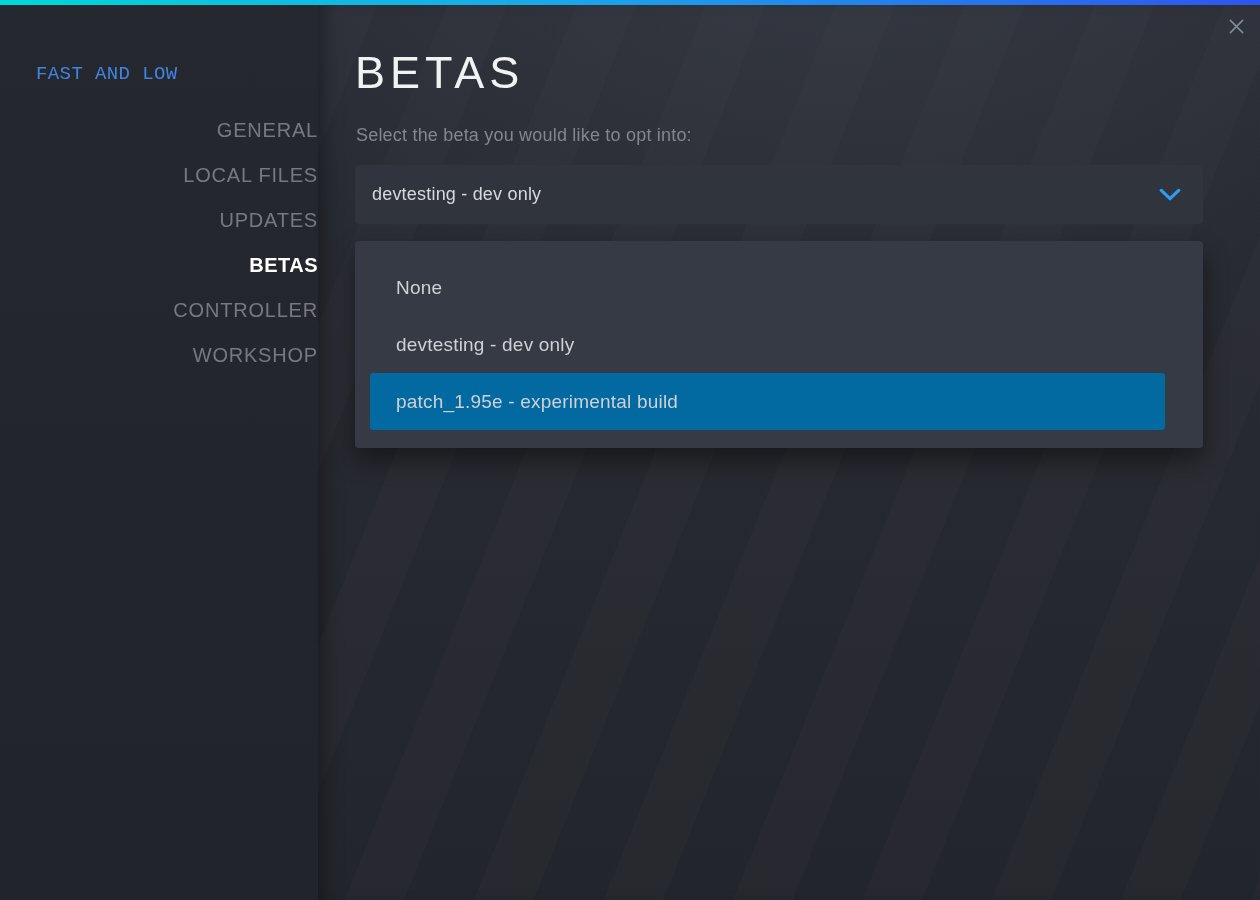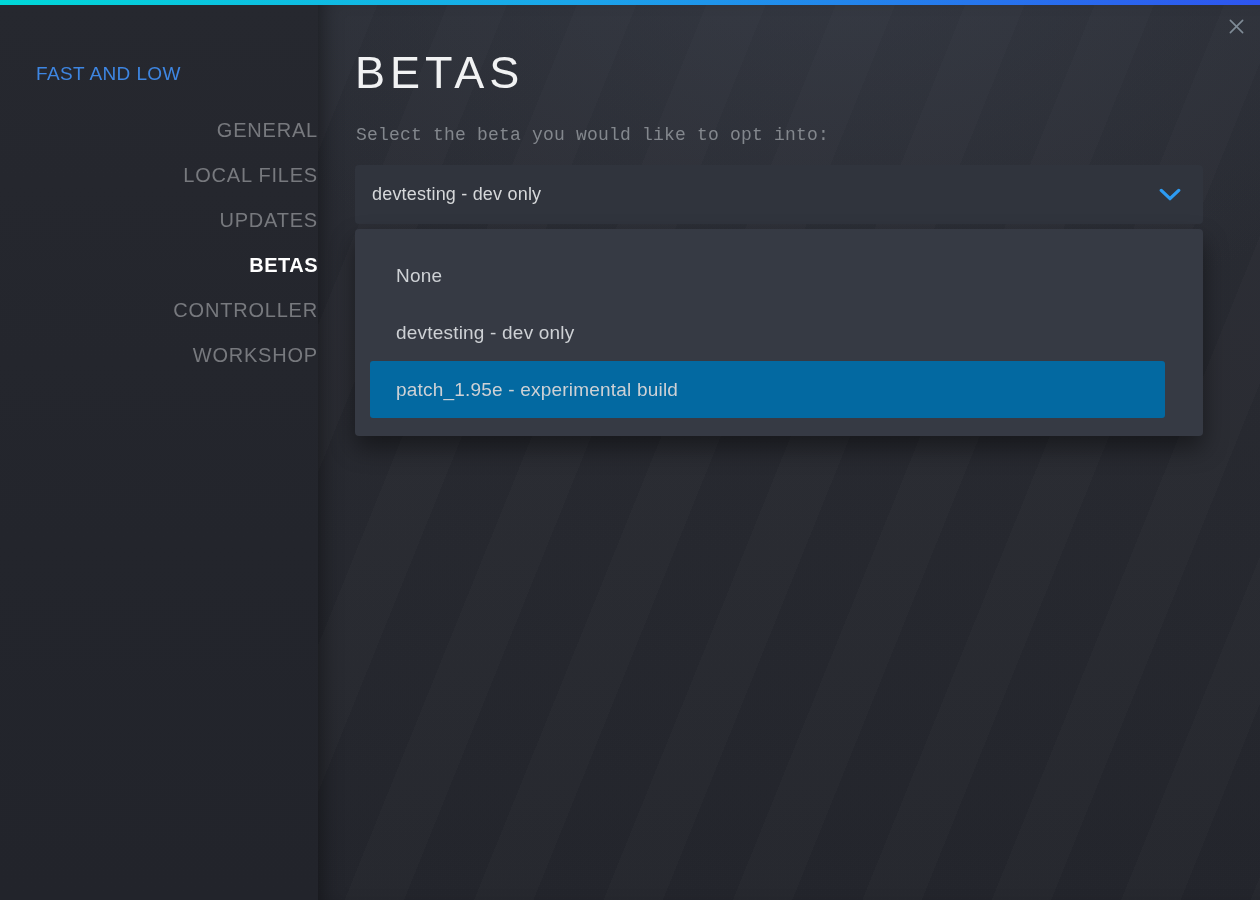--- a/index.html
+++ b/index.html
@@ -39,20 +39,21 @@
     z-index: 2;
   }
   .game-title {
     font-size: 19px;
     line-height: 24px;
     letter-spacing: 0.4px;
     color: var(--link-blue, #3e86e2);
     padding-left: 36px;
     margin-bottom: 22px;
     cursor: pointer;
+    font-family: Liberation Mono, monospace;
   }
   .nav-item {
     font-size: 20px;
     line-height: 23px;
     letter-spacing: 0.8px;
     color: #77797e;
     padding: 11px 0 11px 36px;
     cursor: pointer;
     text-align: right;
   }
@@ -96,21 +97,20 @@
     font-weight: 300;
     letter-spacing: 5px;
     color: #f1f2f3;
   }
   .subtitle {
     margin: 25px 0 0 1px;
     font-size: 18px;
     line-height: 22px;
     letter-spacing: 0.2px;
     color: #83878d;
-    font-family: Liberation Mono, monospace;
   }
   
   .select {
     width: 848px;
     height: 59px;
     margin-top: 19px;
     background: #30343d;
     border-radius: 4px;
     display: flex;
     align-items: center;
@@ -121,21 +121,21 @@
   }
   .select-value {
     font-size: 18px;
     letter-spacing: 0.2px;
     color: #d6d8da;
   }
   .chevron path { stroke: var(--accent-blue, #2d9bf2); }
   
   .dropdown {
     width: 848px;
-    margin-top: 5px;
+    margin-top: 17px;
     background: #363a44;
     border-radius: 4px;
     padding: 18px 38px 18px 15px;
     box-sizing: border-box;
     box-shadow: 0 12px 24px rgba(0, 0, 0, 0.42);
   }
   .option {
     height: 57px;
     display: flex;
     align-items: center;

